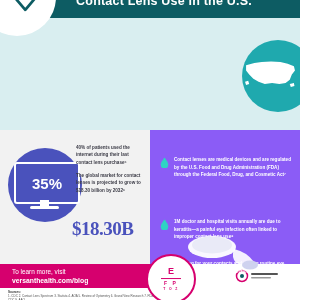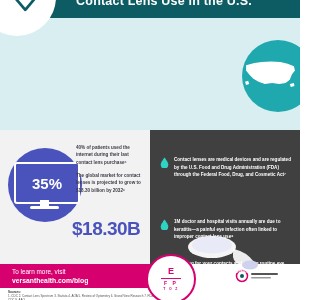--- a/index.html
+++ b/index.html
@@ -59,21 +59,21 @@
   
   .map-circle{
     position:absolute;right:-14px;top:40px;width:72px;height:72px;
     border-radius:50%;background:#1fa9ae;z-index:1;
   }
   .map-svg{position:absolute;right:4px;top:56px;width:52px;height:34px;z-index:2;}
 
   
   .purple{
     position:absolute;left:0;top:130px;width:300px;height:134px;
-    background:#404040;z-index:1;
+    background:#8b5cf6;z-index:1;
   }
   .purple-left{
     position:absolute;left:0;top:0;width:150px;height:134px;
     background:#f2f2f2;
   }
   .purple-circle{
     position:absolute;left:8px;top:18px;width:74px;height:74px;
     border-radius:50%;background:#4a52bc;
   }
   .monitor{
@@ -89,21 +89,21 @@
     position:absolute;left:30px;top:76px;width:29px;height:3px;border-radius:2px;background:#ffffff;
   }
   .pl-text{
     position:absolute;color:#3b3b46;font-size:4.6px;line-height:1.6;font-weight:600;
     width:70px;
   }
   .pl-text-1{left:76px;top:14px;}
   .pl-text-2{left:76px;top:42px;}
   .bigmoney{
     position:absolute;left:72px;top:88px;
-    color:#4a52bc;font-size:19px;font-weight:bold;letter-spacing:-.5px;
+    color:#4a52bc;font-size:19px;font-weight:bold;letter-spacing:-.5px;font-family:Liberation Serif, serif;
   }
 
   
   .pr-item{
     position:absolute;display:flex;align-items:flex-start;width:134px;
   }
   .drop{
     flex:0 0 auto;width:9px;height:11px;margin-right:5px;margin-top:1px;
   }
   .pr-text{color:#ffffff;font-size:4.6px;line-height:1.65;font-weight:600;}

